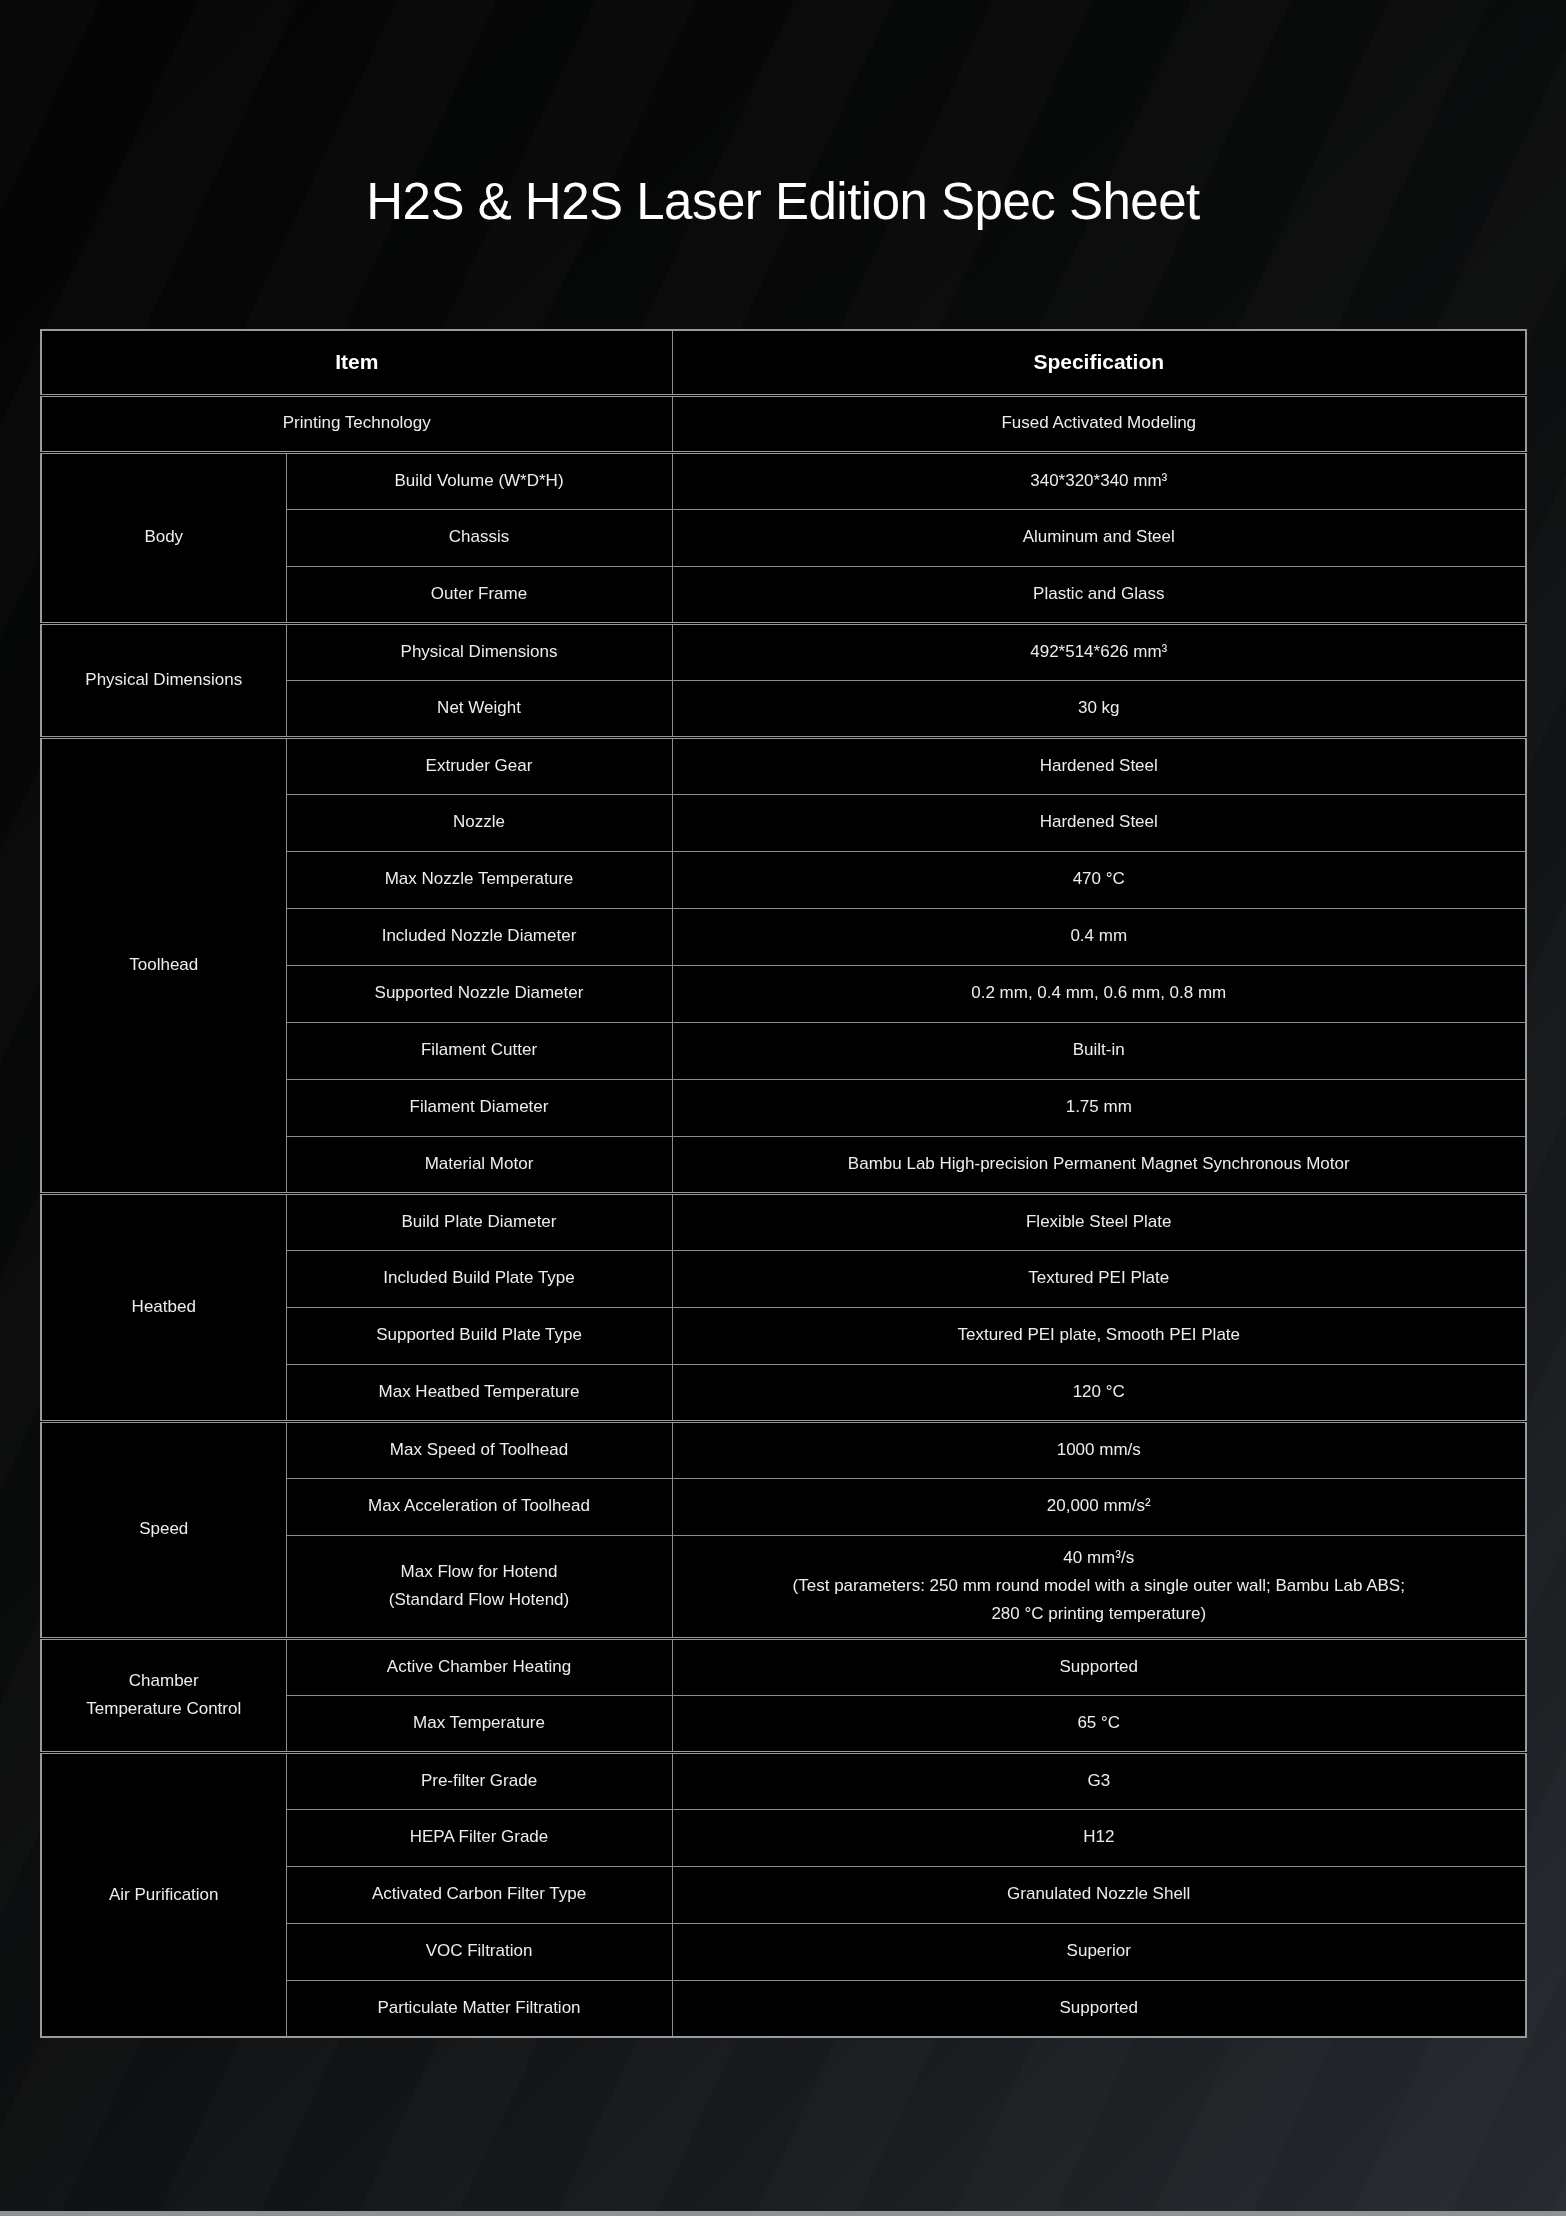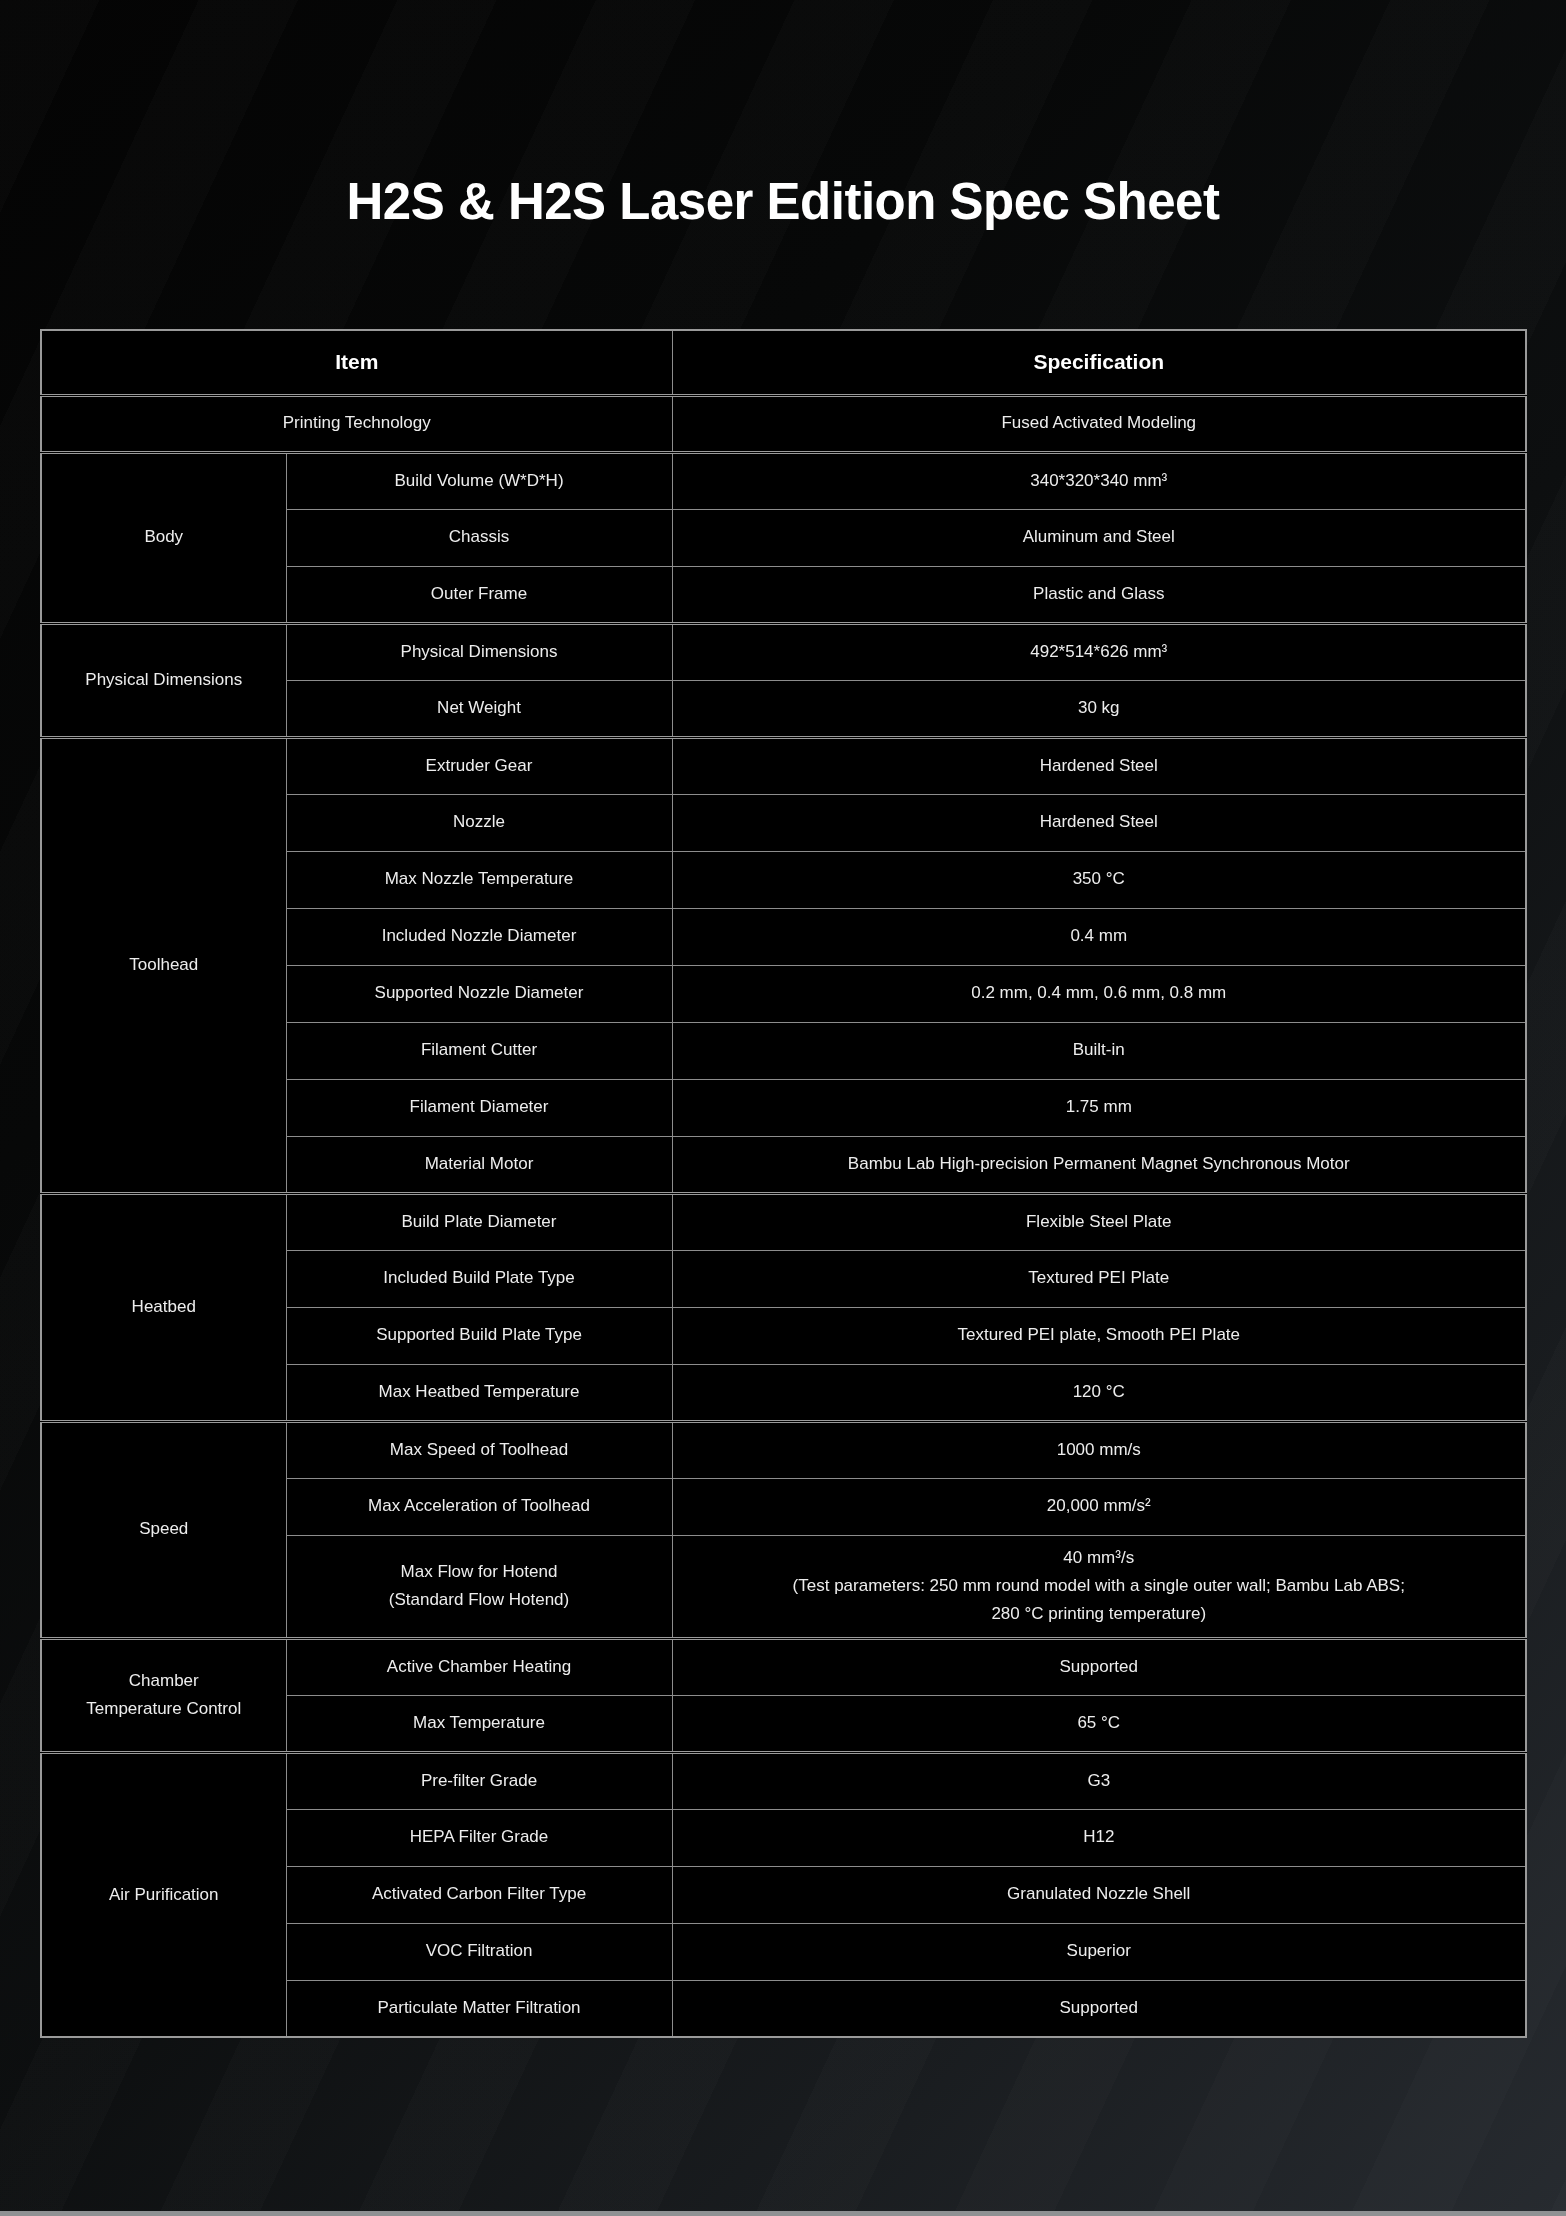--- a/index.html
+++ b/index.html
@@ -26,21 +26,21 @@
   }
   .title {
     position: absolute;
     top: 172px;
     left: 0;
     width: 100%;
     margin: 0;
     text-align: center;
     color: #ffffff;
     font-size: 51px;
-    font-weight: 700;
+    font-weight: 400;
     letter-spacing: -0.5px;
   }
   table.spec-table {
     position: absolute;
     left: 40px;
     top: 329px;
     width: 1485px;
     table-layout: fixed;
     border-collapse: collapse;
     background: #000000;
@@ -130,21 +130,21 @@
           <td rowspan="8">Toolhead</td>
           <td>Extruder Gear</td>
           <td>Hardened Steel</td>
         </tr>
         <tr>
           <td>Nozzle</td>
           <td>Hardened Steel</td>
         </tr>
         <tr>
           <td>Max Nozzle Temperature</td>
-          <td>350 °C</td>
+          <td>470 °C</td>
         </tr>
         <tr>
           <td>Included Nozzle Diameter</td>
           <td>0.4 mm</td>
         </tr>
         <tr>
           <td>Supported Nozzle Diameter</td>
           <td>0.2 mm, 0.4 mm, 0.6 mm, 0.8 mm</td>
         </tr>
         <tr>

